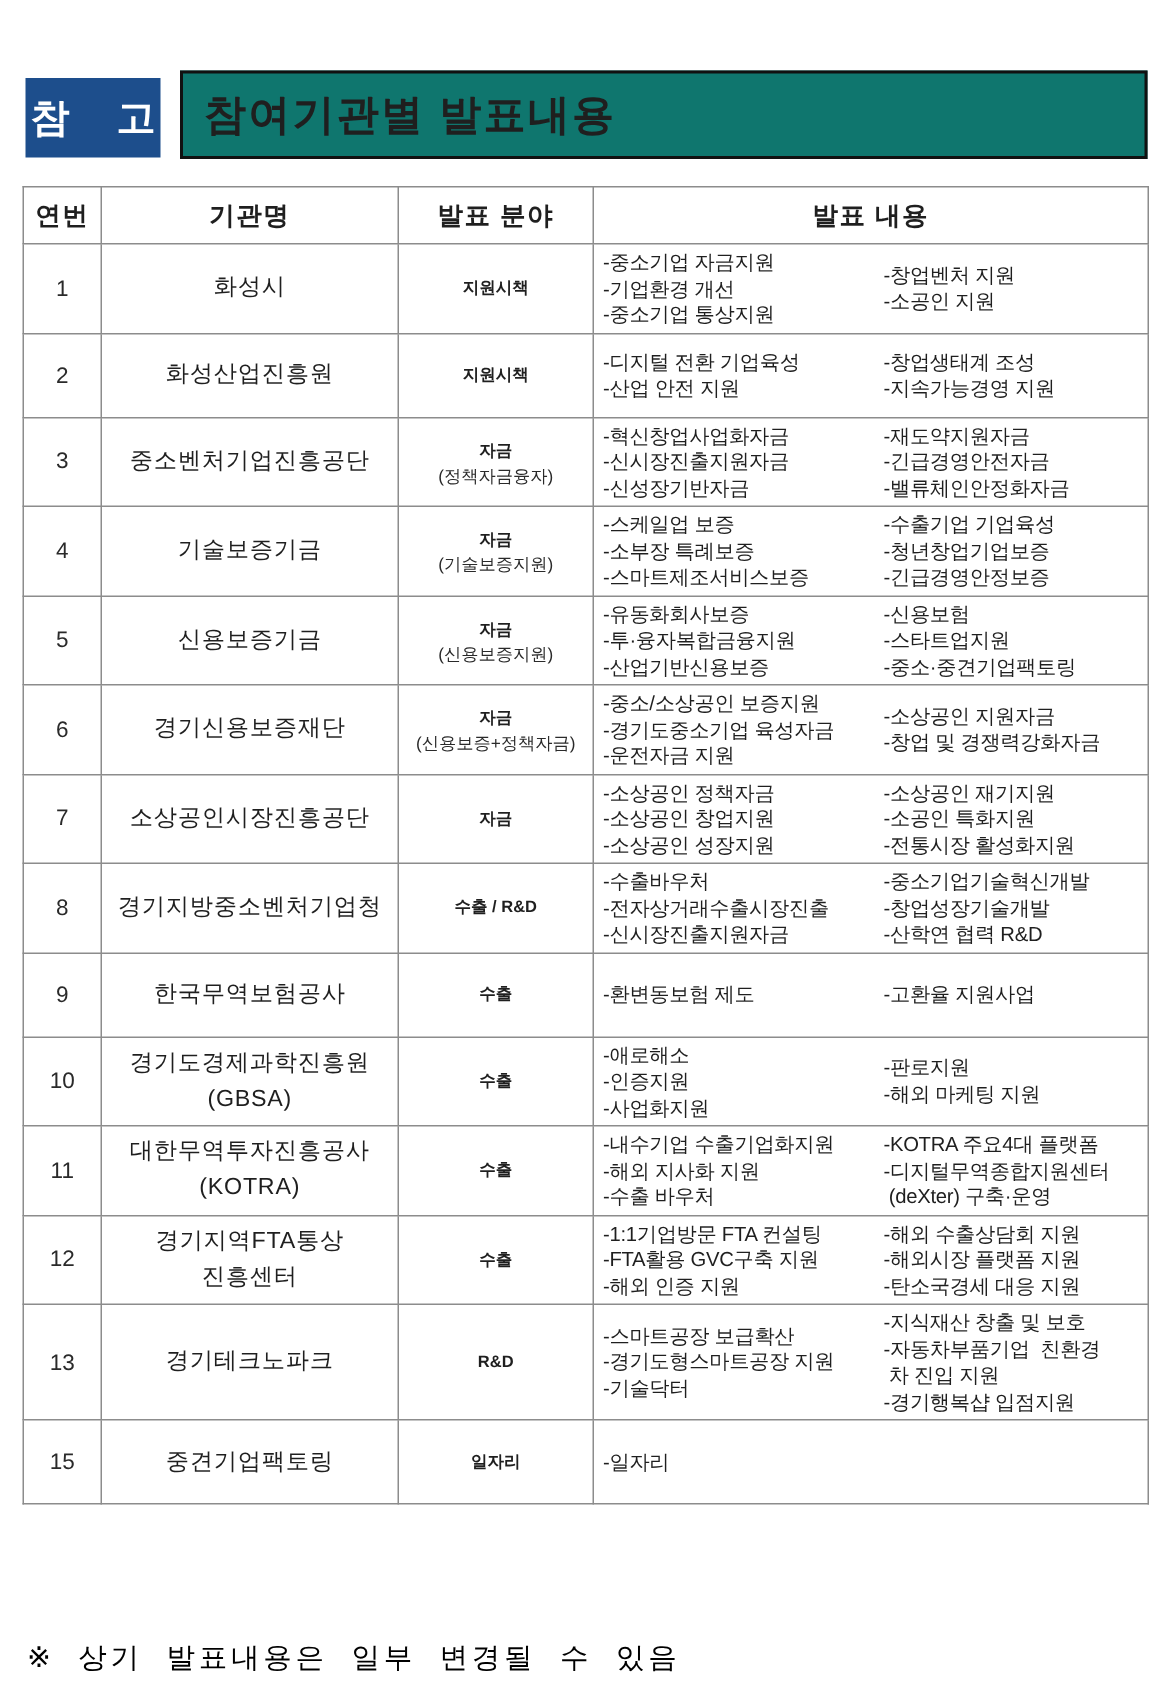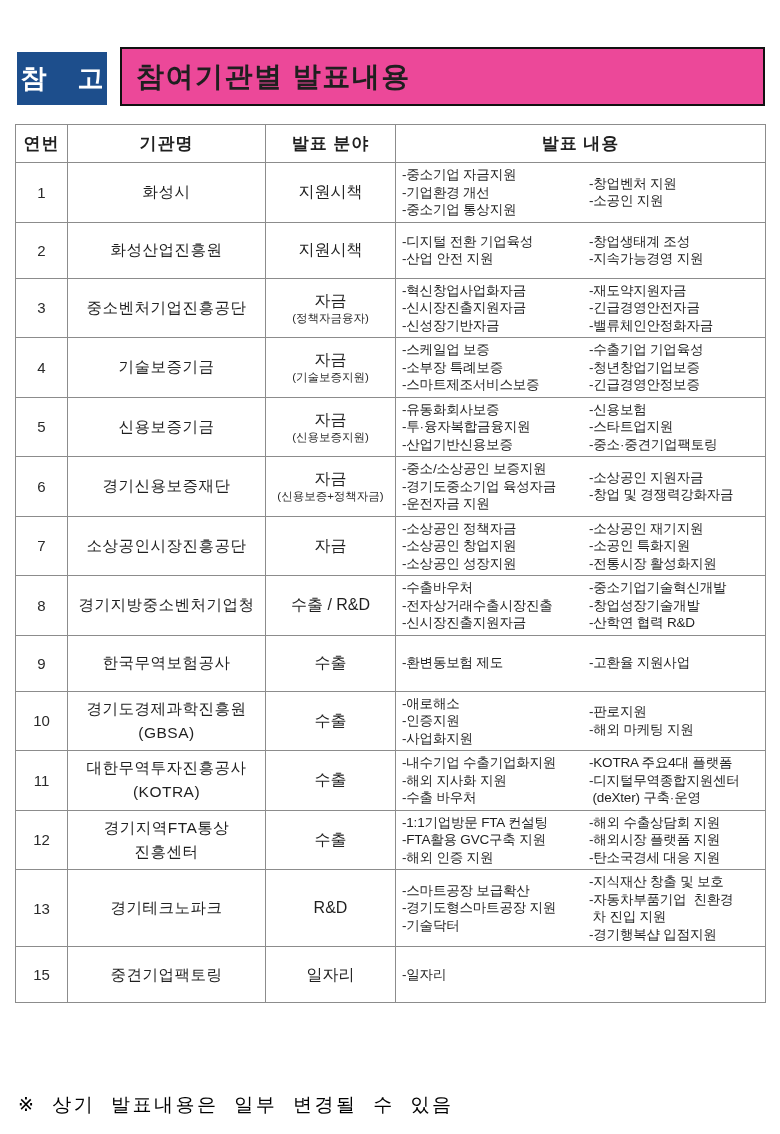--- a/index.html
+++ b/index.html
@@ -8,37 +8,37 @@
     position:relative; width:780px; height:1134px; background:#ffffff;
     font-family:"Liberation Sans","DejaVu Sans",sans-serif; color:#1f1f1f; overflow:hidden;
   }
   .hdr { position:absolute; top:47px; left:17px; width:748px; height:59px; display:flex; align-items:center; }
   .badge {
     width:90px; height:53px; margin-top:3px; background:#1d4e8c; color:#ffffff;
     display:flex; align-items:center; justify-content:center;
     font-size:26px; font-weight:bold; letter-spacing:12px; padding-left:12px; white-space:pre;
   }
   .titlebox {
-    margin-left:13px; flex:1; height:59px; border:2.5px solid #111111; background:#ec4899;
+    margin-left:13px; flex:1; height:59px; border:2.5px solid #111111; background:#0f766e;
     display:flex; align-items:center; padding-left:14px;
     font-size:28px; font-weight:bold; letter-spacing:1.5px; white-space:pre;
   }
   table.tbl {
     position:absolute; top:124px; left:15px; width:750px;
     border-collapse:collapse; table-layout:fixed;
   }
   .tbl { border:1.5px solid #5a5a5a; }
   .tbl td, .tbl th { border:1px solid #8c8c8c; vertical-align:middle; }
   .tbl th { height:38px; font-size:17px; font-weight:bold; text-align:center; letter-spacing:1px; white-space:pre;margin-left:36px; }
   .data-row td { height:56px; }
   .cell-no { text-align:center; font-size:15px; color:#2a2a2a; }
   .cell-org { text-align:center; font-size:15.5px; letter-spacing:0.5px; }
   .org-line { line-height:24px; white-space:pre;text-align:center; }
   .cell-field { text-align:center; }
-  .field-main { font-size:16px; line-height:20px; white-space:pre; }
+  .field-main { font-size:11px; line-height:20px; white-space:pre;font-weight:bold; }
   .field-sub { font-size:11.5px; line-height:14px; color:#2a2a2a; white-space:pre; }
   .cell-content { padding:3px 2px 3px 6px; }
   .content-wrap { display:flex; flex-direction:row; align-items:center; width:100%; }
   .content-left { width:187px; flex:0 0 187px; }
   .content-right { flex:1; }
   .item { font-size:13.5px; line-height:17.5px; white-space:pre; letter-spacing:-0.2px; }
   .footer-note {
     position:absolute; top:1092px; left:18px; font-size:19px; color:#000000;
     letter-spacing:2.5px; word-spacing:8px; white-space:pre;
   }

